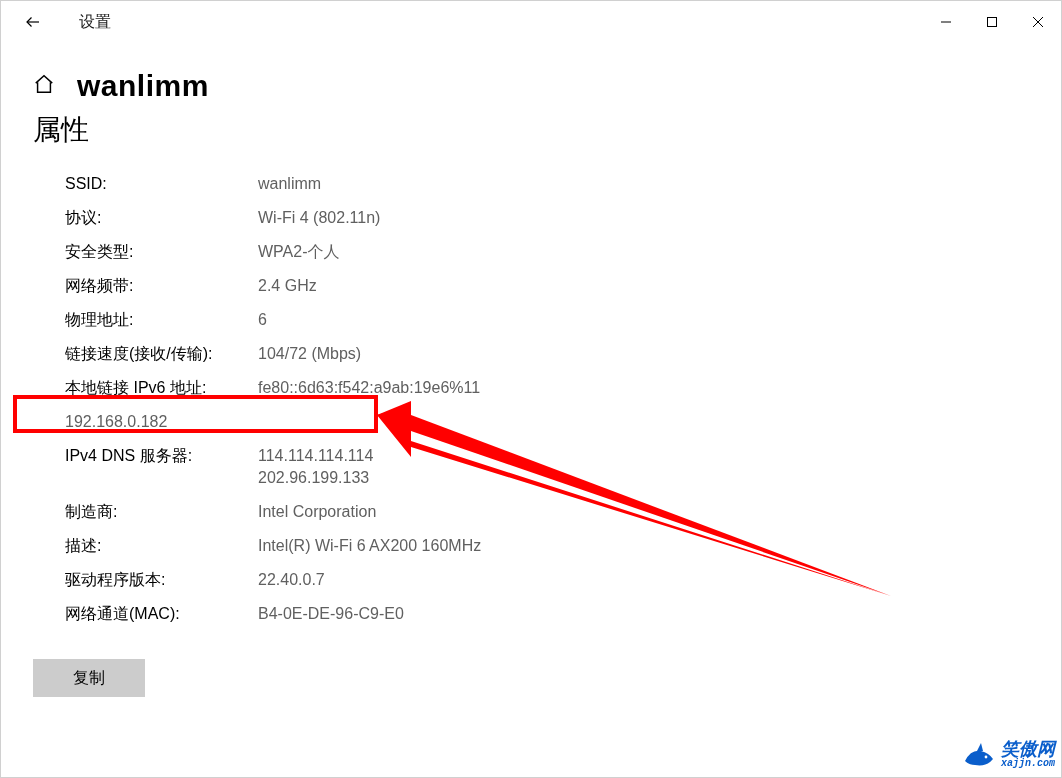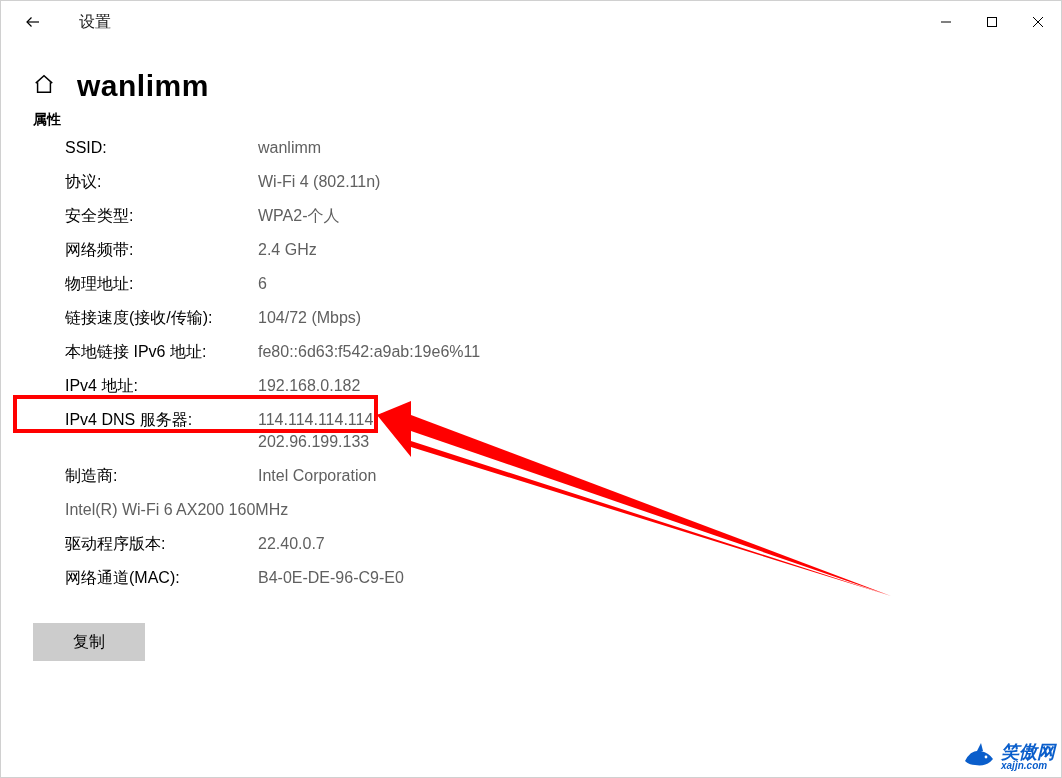--- a/index.html
+++ b/index.html
@@ -64,24 +64,24 @@
     gap: 22px;
     margin-bottom: 8px;
   }
   .home-icon svg { stroke: #000; }
   .page-title {
     font-size: 30px;
     font-weight: 600;
     letter-spacing: 0.5px;
   }
   .section-title {
-    font-size: 14px;
-    font-weight: 700;
+    font-size: 28px;
+    font-weight: 400;
     margin-top: 8px;
-    margin-bottom: 8px;
+    margin-bottom: 24px;
   }
   .prop-list {
     display: flex;
     flex-direction: column;
     gap: 12px;
     margin-bottom: 18px;
     margin-left: 32px;
   }
   .prop-row {
     display: flex;
@@ -137,22 +137,23 @@
   .help-link {
     color: #0066cc;
     font-size: 16px;
     cursor: pointer;
   }
   .watermark {
     position: absolute;
     right: 6px;
     bottom: 6px;
     display: flex;
-    align-items: flex-end;
+    align-items: flex-start;
     gap: 6px;
+    font-family: Liberation Mono, monospace;
   }
   .watermark-text {
     display: flex;
     flex-direction: column;
     align-items: flex-start;
     line-height: 1;
   }
   .wm-cn {
     font-size: 18px;
     font-weight: 700;
@@ -235,33 +236,33 @@
     </div>
     <div class="prop-row">
       <div class="prop-label">链接速度(接收/传输):</div>
       <div class="prop-value">104/72 (Mbps)</div>
     </div>
     <div class="prop-row">
       <div class="prop-label">本地链接 IPv6 地址:</div>
       <div class="prop-value">fe80::6d63:f542:a9ab:19e6%11</div>
     </div>
     <div class="prop-row">
-      <div class="prop-label">IPv4 地址:</div>
       <div class="prop-value">192.168.0.182</div>
     </div>
     <div class="prop-row">
       <div class="prop-label">IPv4 DNS 服务器:</div>
       <div class="prop-value">114.114.114.114
 202.96.199.133</div>
     </div>
     <div class="prop-row">
       <div class="prop-label">制造商:</div>
       <div class="prop-value">Intel Corporation</div>
     </div>
     <div class="prop-row">
+      <div class="prop-label">描述:</div>
       <div class="prop-value">Intel(R) Wi-Fi 6 AX200 160MHz</div>
     </div>
     <div class="prop-row">
       <div class="prop-label">驱动程序版本:</div>
       <div class="prop-value">22.40.0.7</div>
     </div>
     <div class="prop-row">
       <div class="prop-label">网络通道(MAC):</div>
       <div class="prop-value">B4-0E-DE-96-C9-E0</div>
     </div>

